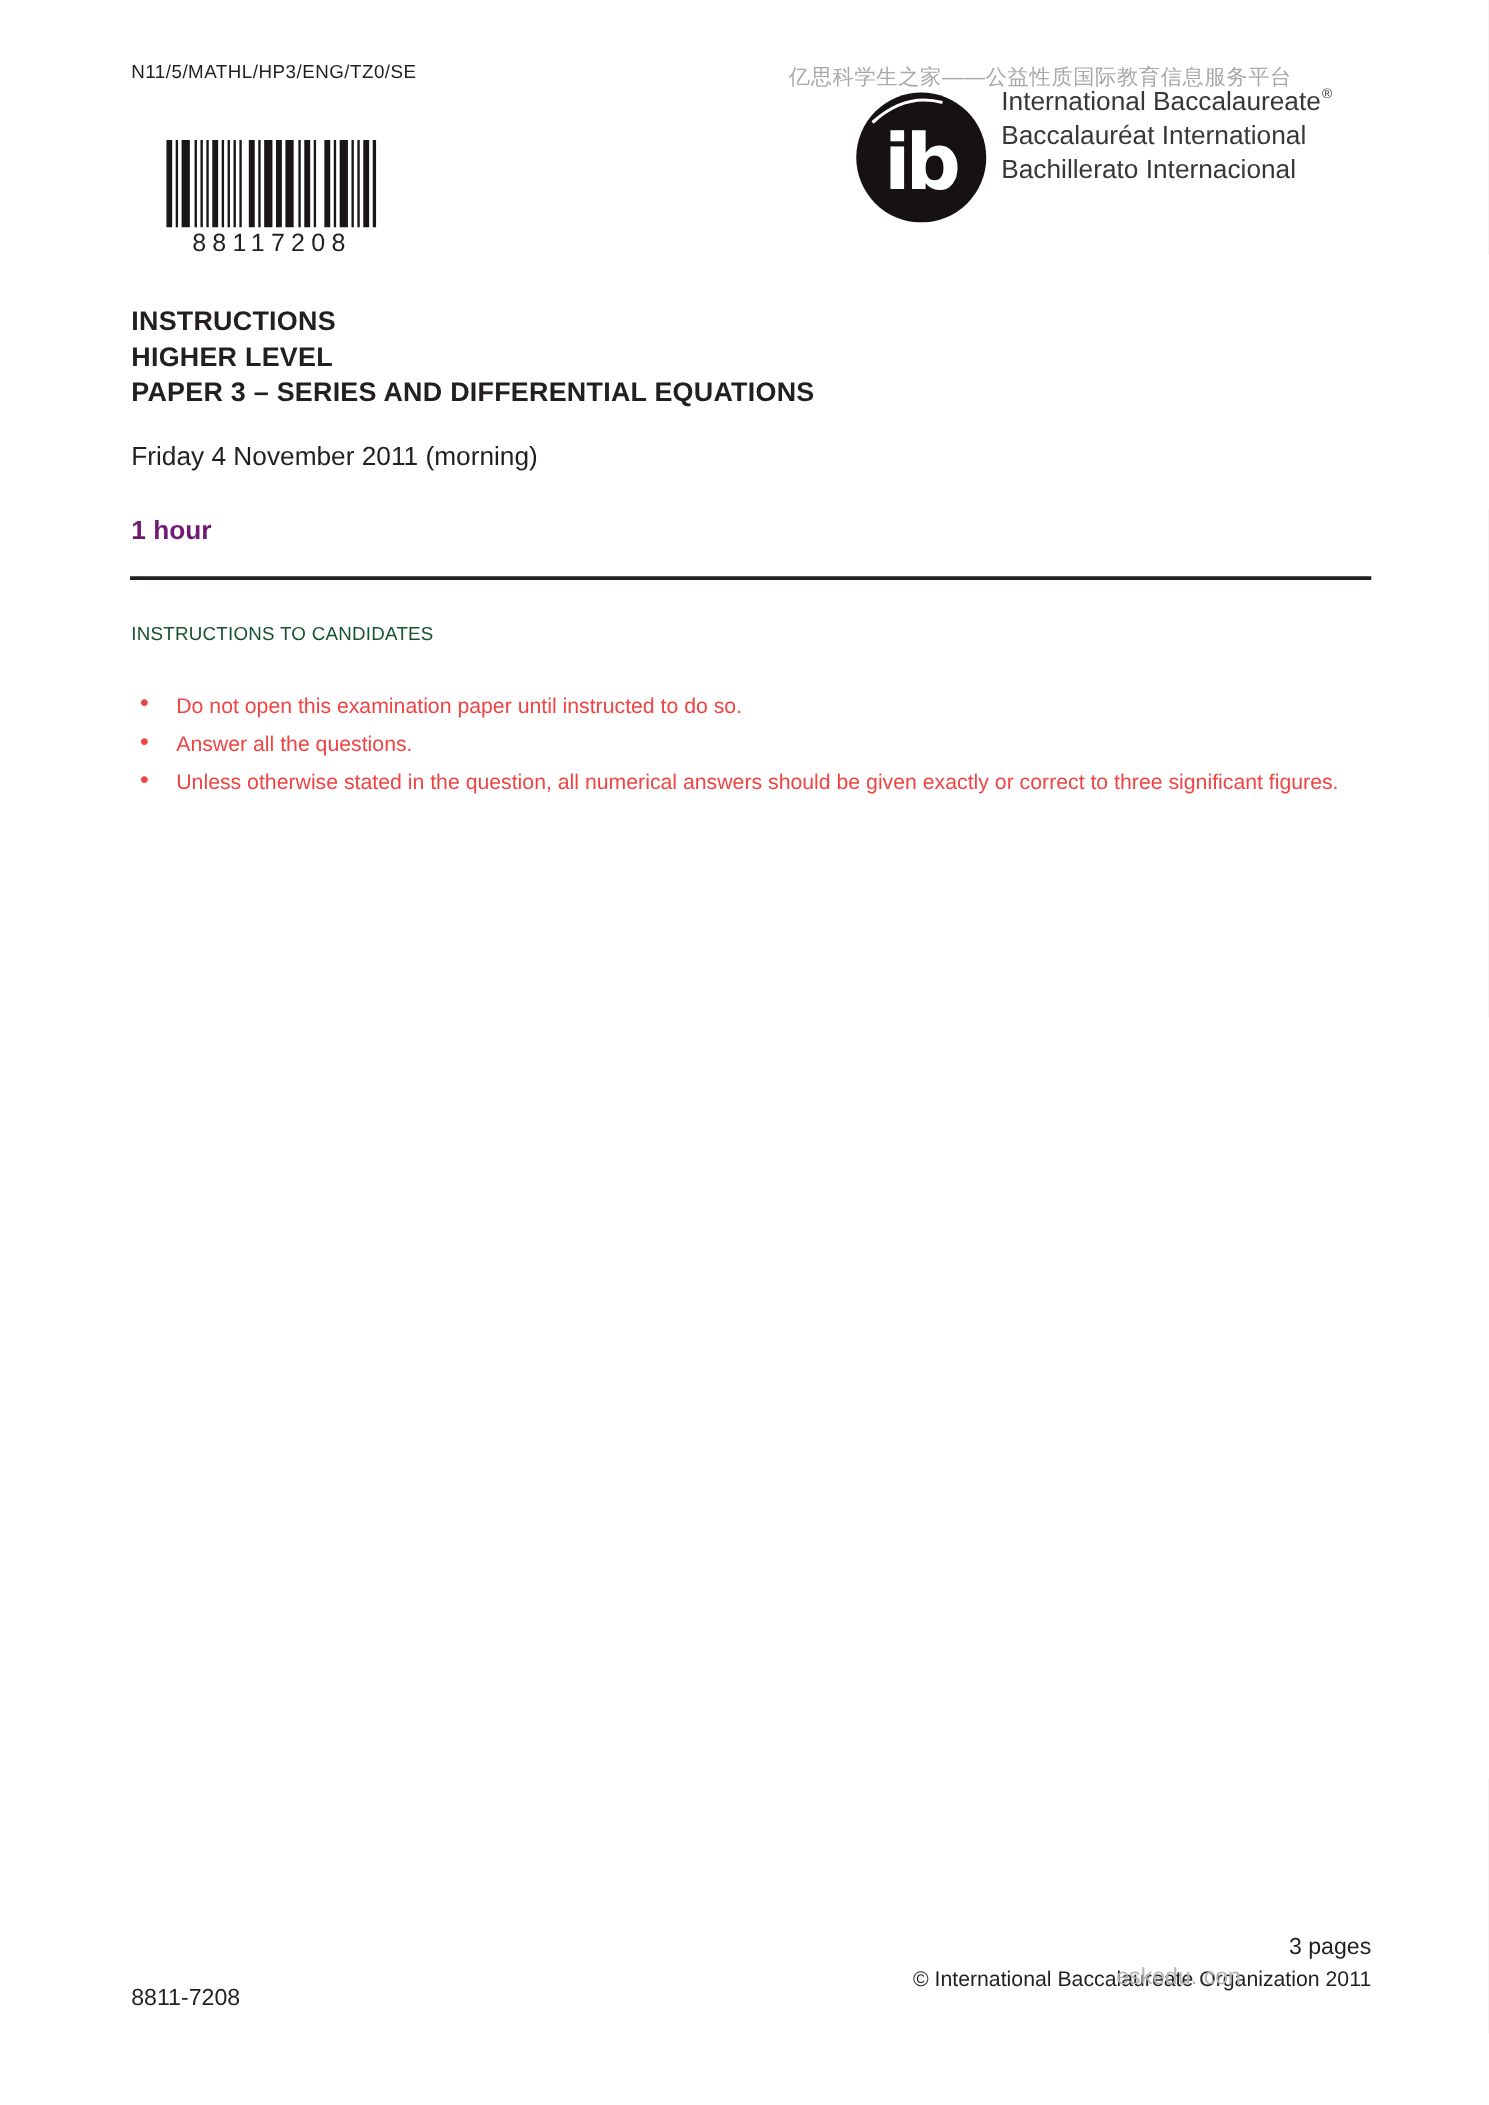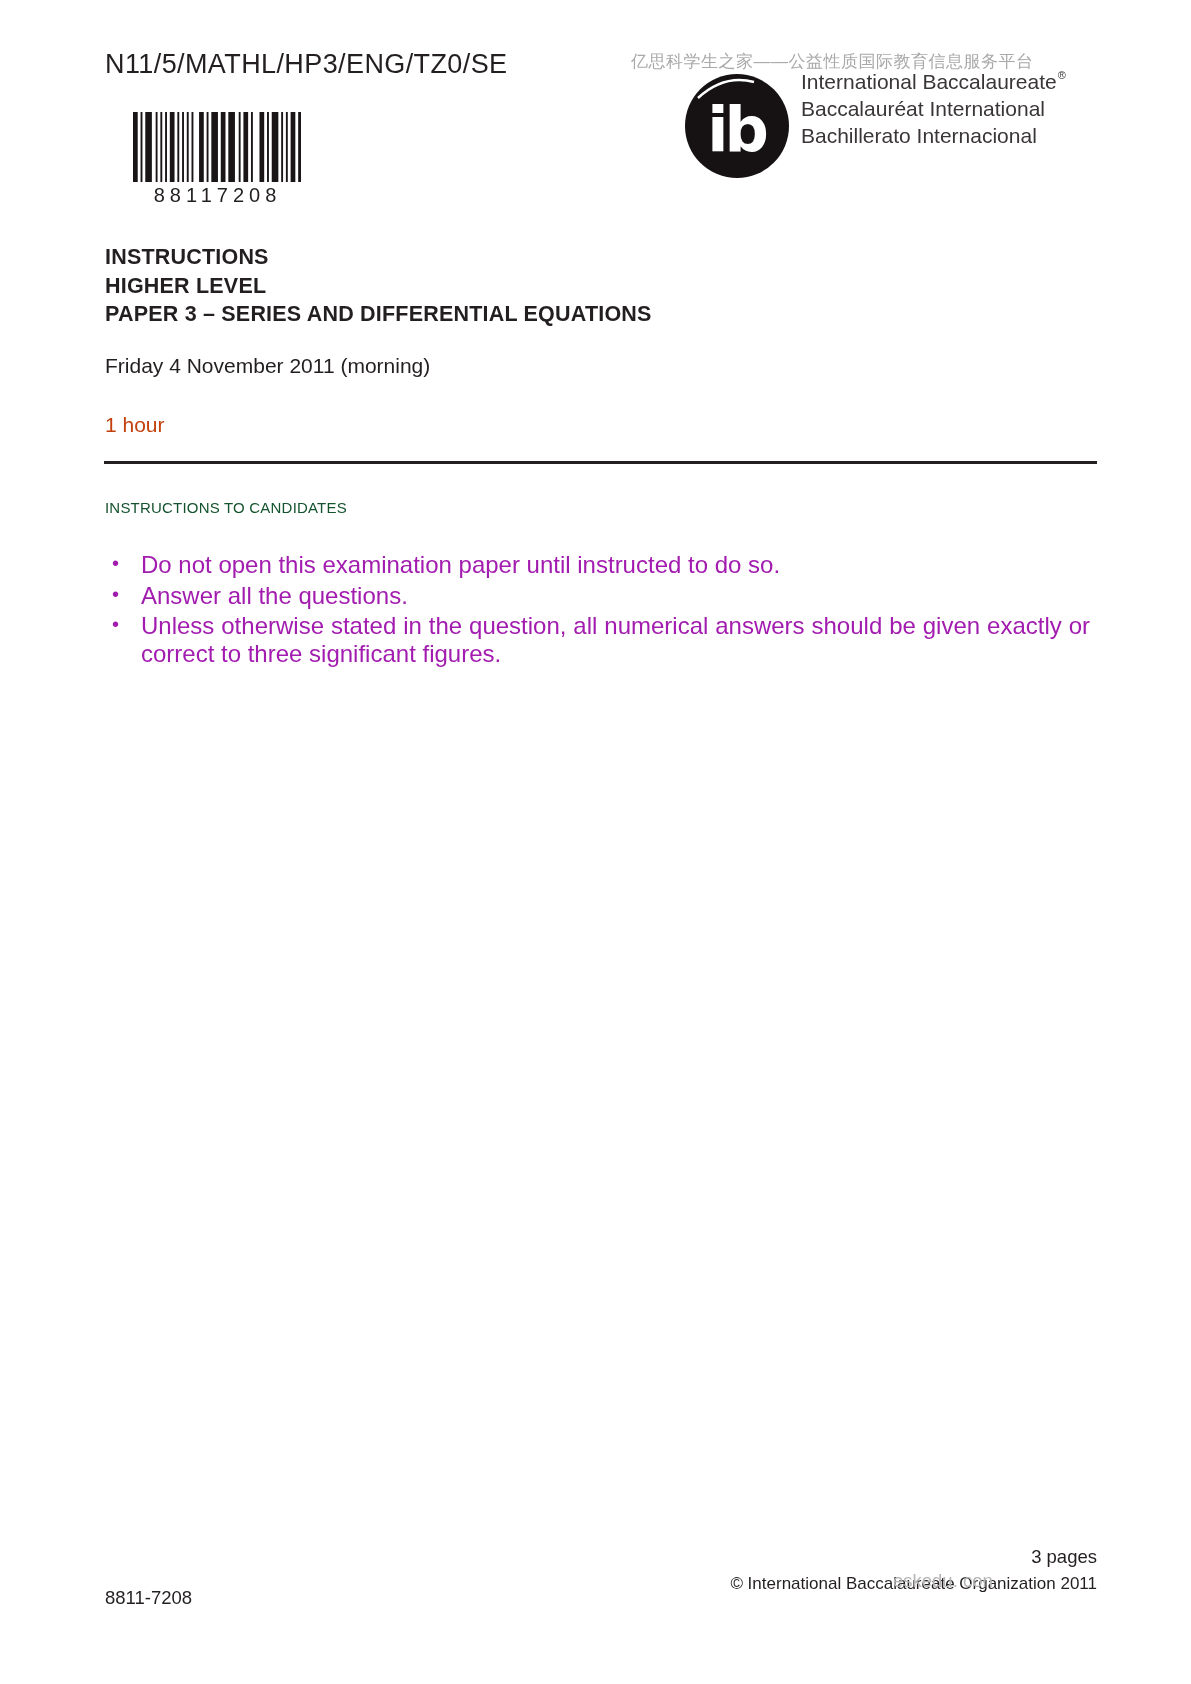--- a/index.html
+++ b/index.html
@@ -11,21 +11,21 @@
     width: 1191px;
     height: 1684px;
     background: #ffffff;
     color: #231f20;
     overflow: hidden;
   }
 
   
   .paper-code {
     position: absolute; left: 105px; top: 49px;
-    font-size: 27px; letter-spacing: 0.4px; color: #231f20;
+    font-size: 15px; letter-spacing: 0.4px; color: #231f20;
   }
 
   .barcode {
     position: absolute; left: 133px; top: 112px;
     width: 168px; height: 70px;
   }
   .barcode-number {
     position: absolute; left: 120px; top: 184px; width: 195px;
     text-align: center; font-size: 20px; letter-spacing: 5px; color: #231f20;
   }
@@ -56,37 +56,37 @@
     font-size: 21.5px; font-weight: bold; line-height: 28.5px;
     color: #231f20; letter-spacing: 0.2px;
   }
 
   .exam-date {
     position: absolute; left: 105px; top: 354px;
     font-size: 21px; color: #231f20;
   }
   .exam-duration {
     position: absolute; left: 105px; top: 413px;
-    font-size: 21px; color: #c2410c;
+    font-size: 21px; color: #701a75; font-weight: bold;
   }
 
   .rule {
     position: absolute; left: 104px; top: 461px;
     width: 993px; height: 3px; background: #231f20;
   }
 
   
   .instructions-heading {
     position: absolute; left: 105px; top: 499px;
     font-size: 15px; color: #14532d; letter-spacing: 0.2px;
   }
   .instructions-list {
     position: absolute; left: 105px; top: 551px;
     width: 985px; list-style: none;
-    font-size: 24px; line-height: 27.5px; color: #a21caf;
+    font-size: 17px; line-height: 27.5px; color: #ef4444;
   }
   .instructions-list li {
     position: relative; padding-left: 36px; margin-bottom: 3px;
   }
   .instructions-list li::before {
     content: "\2022";
     position: absolute; left: 7px; top: -1px; font-size: 20px;
   }
   .instructions-list li.justify { text-align: justify; }
 

